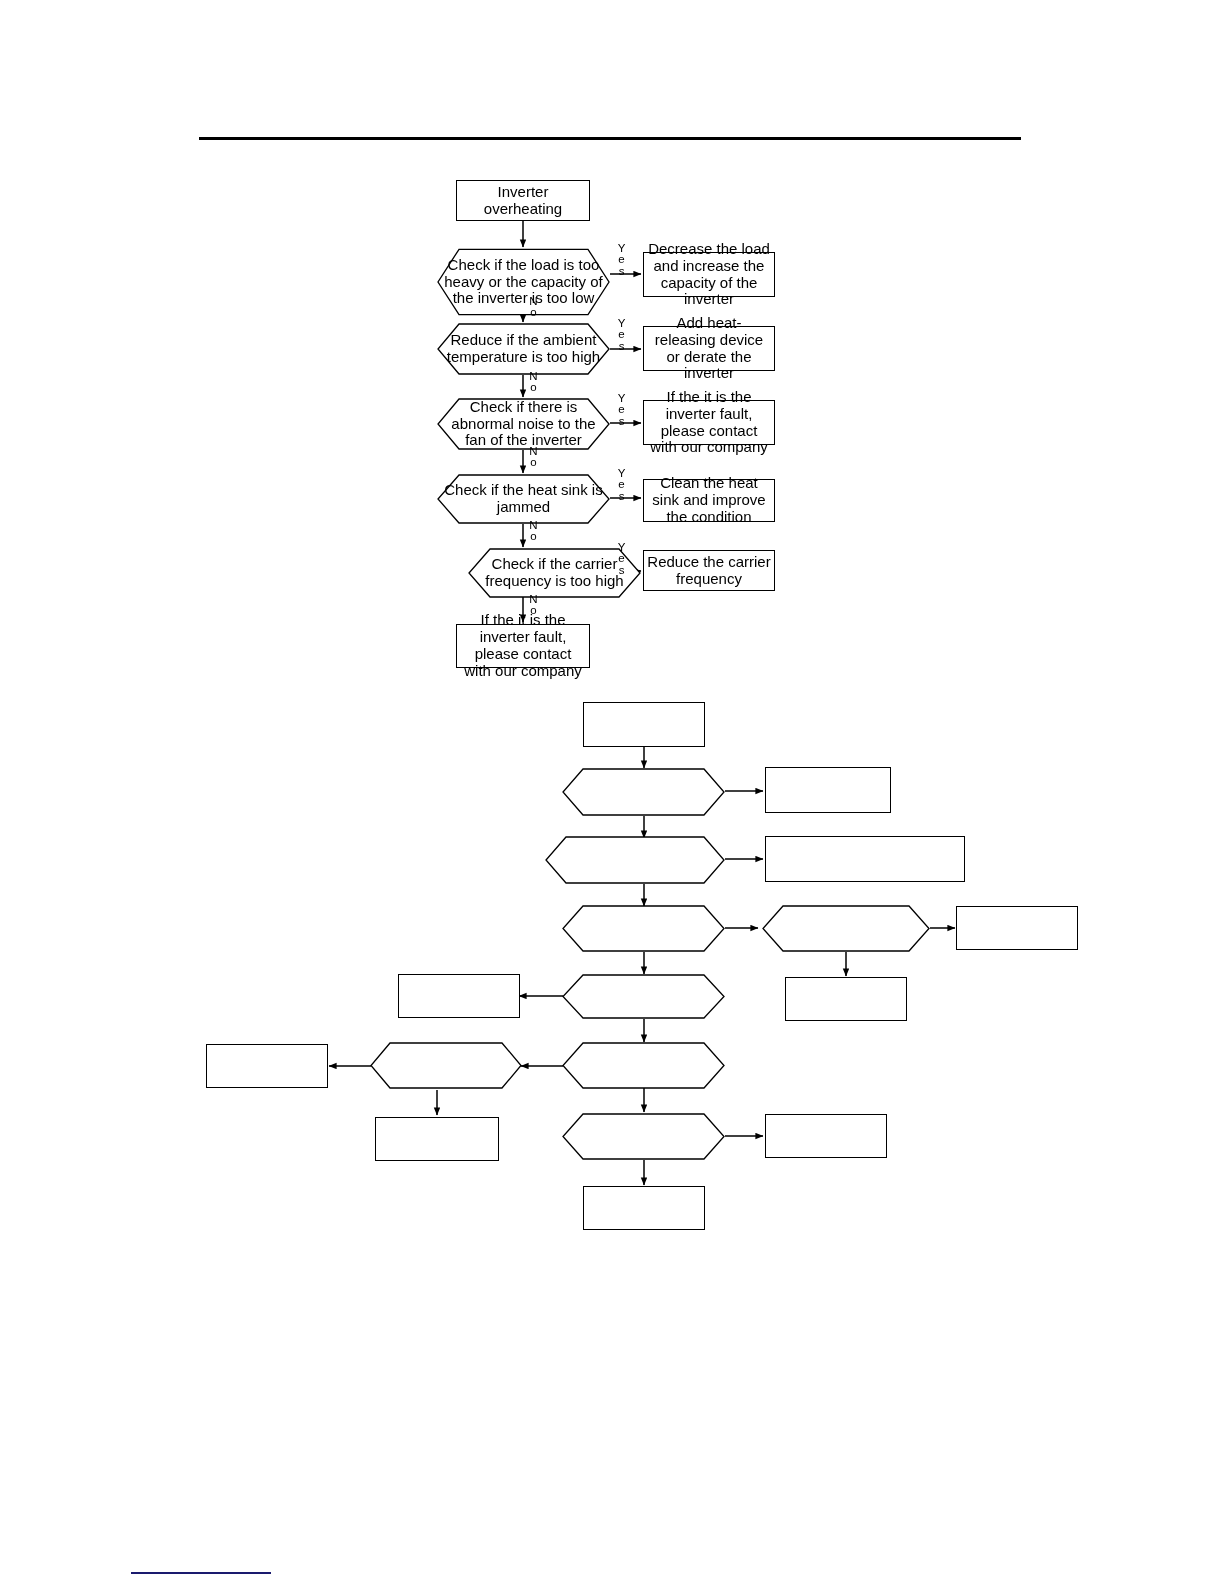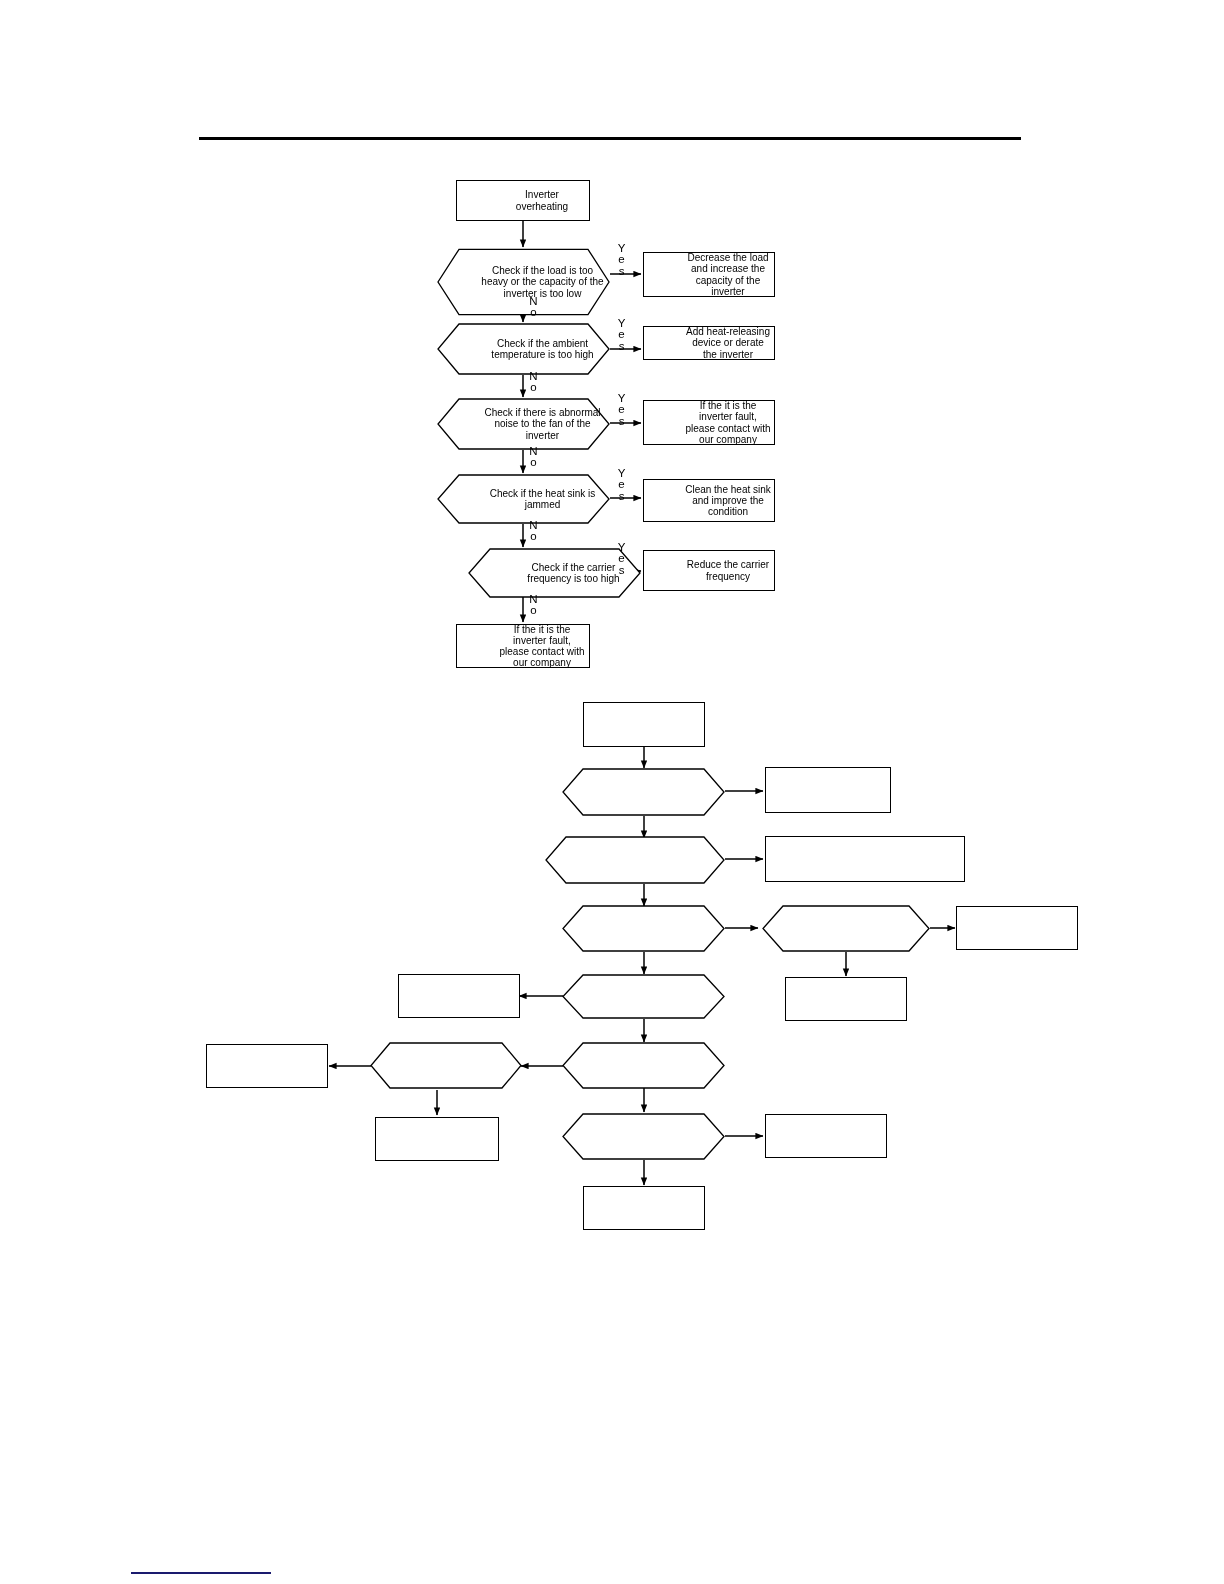--- a/index.html
+++ b/index.html
@@ -82,21 +82,21 @@
   .vlabel {
     position: absolute;
     width: 13px;
     text-align: center;
     line-height: 0.98;
     letter-spacing: 0;
   }
   .vlabel span { display: block; }
 
   
-  .t11 { font-size: 10px; padding-left: 38px; }
+  .t11 { font-size: 15px; }
   .t10 { font-size: 10.4px; }
   .lbl { font-size: 11.5px; }
 </style>
 </head>
 <body>
 
 <div class="page-rule"></div>
 <div class="footnote-rule"></div>
 
 <div class="flow">
@@ -164,32 +164,32 @@
     <span>o</span>
 </div>
 <div class="node box t11" style="left:643px; top:252px; width:132px; height:45px;text-align:center;">
   <div class="txt">Decrease the load and increase the capacity of the inverter</div>
 </div>
 
 <div class="node hex t11" style="left:437px; top:323px; width:173px; height:52px;">
   <svg class="hex-svg" viewBox="0 0 173 52" preserveAspectRatio="none">
     <polygon points="22,1 151,1 172,26 151,51 22,51 1,26" fill="#fff" stroke="#000" stroke-width="1.3" vector-effect="non-scaling-stroke"></polygon>
   </svg>
-  <div class="txt">Check if the ambient temperature is too high</div>
+  <div class="txt">Reduce if the ambient temperature is too high</div>
 </div>
 <div class="vlabel lbl" style="left:615px; top:318px;">
   <span>Y</span>
     <span>e</span>
     <span>s</span>
 </div>
 <div class="vlabel lbl" style="left:527px; top:371px;">
   <span>N</span>
     <span>o</span>
 </div>
-<div class="node box t11" style="left:643px; top:326px; width:132px; height:34px;justify-content:center;">
+<div class="node box t11" style="left:643px; top:326px; width:132px; height:45px;justify-content:center;">
   <div class="txt">Add heat-releasing device or derate the inverter</div>
 </div>
 
 <div class="node hex t11" style="left:437px; top:398px; width:173px; height:52px;">
   <svg class="hex-svg" viewBox="0 0 173 52" preserveAspectRatio="none">
     <polygon points="22,1 151,1 172,26 151,51 22,51 1,26" fill="#fff" stroke="#000" stroke-width="1.3" vector-effect="non-scaling-stroke"></polygon>
   </svg>
   <div class="txt">Check if there is abnormal noise to the fan of the inverter</div>
 </div>
 <div class="vlabel lbl" style="left:615px; top:393px;">

